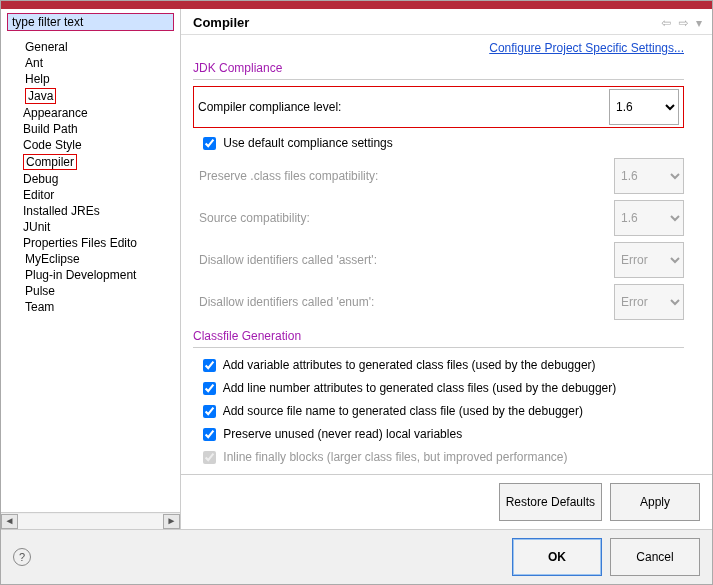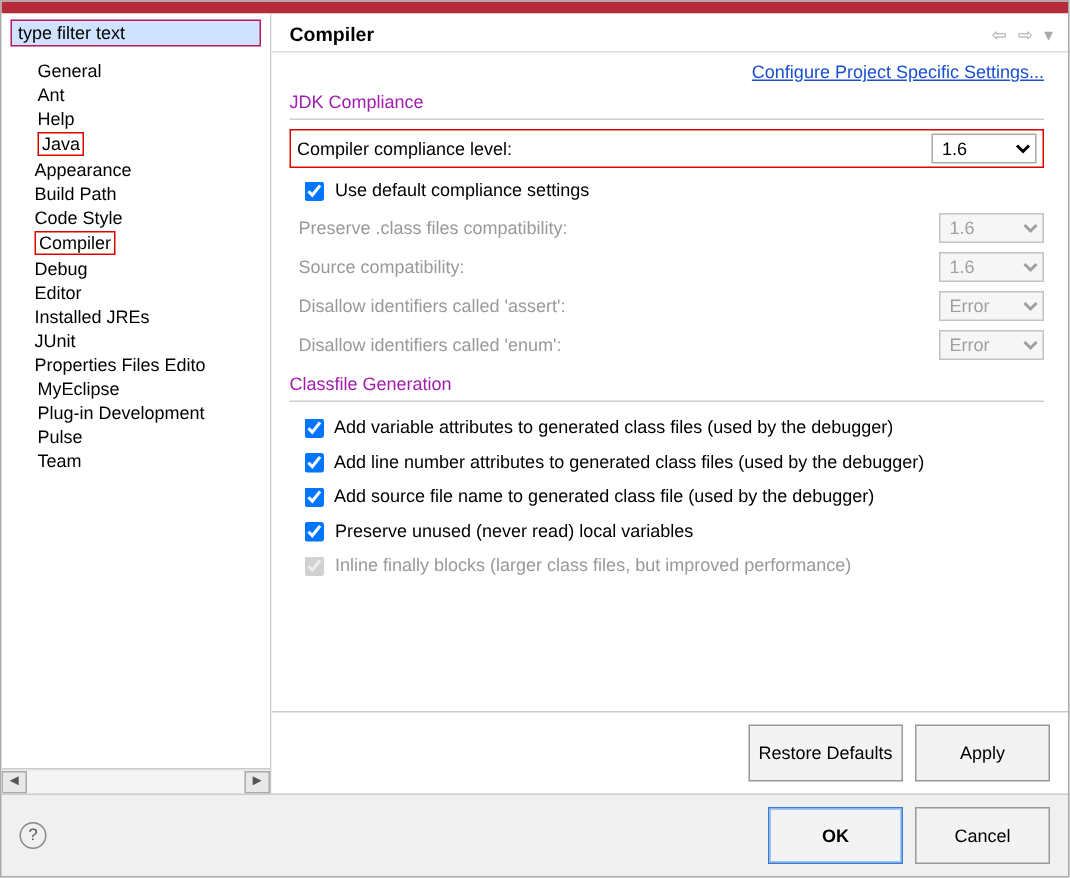--- a/index.html
+++ b/index.html
@@ -13,30 +13,30 @@
 .lvl0 { margin-left: 18px; }
 .lvl1 { margin-left: 16px; }
 .red-box { border: 1px solid #d00; padding: 0 2px; display: inline-block; }
 .hscroll { height: 17px; background: #eee; border-top: 1px solid #ccc; display: flex; align-items: center; }
 .hscroll .btn { width: 17px; height: 15px; background: #e8e8e8; border: 1px solid #aaa; text-align: center; line-height: 12px; font-size: 10px; color: #555; }
 .hscroll .track { flex: 1; height: 15px; background: #f4f4f4; }
 .main { flex: 1; display: flex; flex-direction: column; background: #fff; min-width: 0; }
 .hdr { padding: 6px 10px 4px 12px; border-bottom: 1px solid #ddd; display: flex; align-items: center; }
 .hdr-title { font-weight: bold; font-size: 13px; flex: 1; }
 .hdr-nav span { color: #aaa; margin-left: 4px; }
-.main-body { flex: 1; padding: 6px 16px 8px 12px; overflow: hidden; }
+.main-body { flex: 1; padding: 6px 28px 8px 12px; overflow: hidden; }
 .toplink { text-align: right; margin-bottom: 6px; }
 .toplink a { color: #1a4fd1; text-decoration: underline; }
 .group-label { color: #a21caf; margin: 6px 0 4px 0; }
 .group-rule { border: none; border-top: 1px solid #ccc; margin: 0 0 6px 0; }
 .row { display: flex; align-items: center; padding: 3px 0 3px 6px; }
 .row label { flex: 1; }
 .row.disabled { color: #999; }
 .red-outline { border: 1px solid #d00; padding: 2px 4px; margin-bottom: 4px; }
-.select { border: 1px solid #aaa; background: #fff; height: 20px; width: 70px; font-size: 12px; padding: 0 2px; }
+.select { border: 1px solid #aaa; background: #fff; height: 36px; width: 70px; font-size: 12px; padding: 0 2px; }
 .select[disabled] { background: #f3f3f3; color: #777; }
 .chk { margin-right: 4px; vertical-align: middle; }
 .chk-row { padding: 2px 0 2px 6px; }
 .chk-row.disabled { color: #999; }
 .btnbar { border-top: 1px solid #ccc; padding: 8px 12px; display: flex; justify-content: flex-end; gap: 8px; }
 .button { min-width: 90px; height: 38px; background: #f3f3f3; border: 1px solid #999; cursor: pointer; }
 .button.primary { border: 1px solid #3a7bd5; box-shadow: 0 0 0 1px #9cc4f0 inset; font-weight: bold; }
 .footer { border-top: 1px solid #ccc; padding: 8px 12px; display: flex; align-items: center; }
 .help-icon { width: 18px; height: 18px; border: 1px solid #888; border-radius: 50%; text-align: center; line-height: 16px; color: #555; font-size: 11px; }
 .footer .spacer { flex: 1; }

